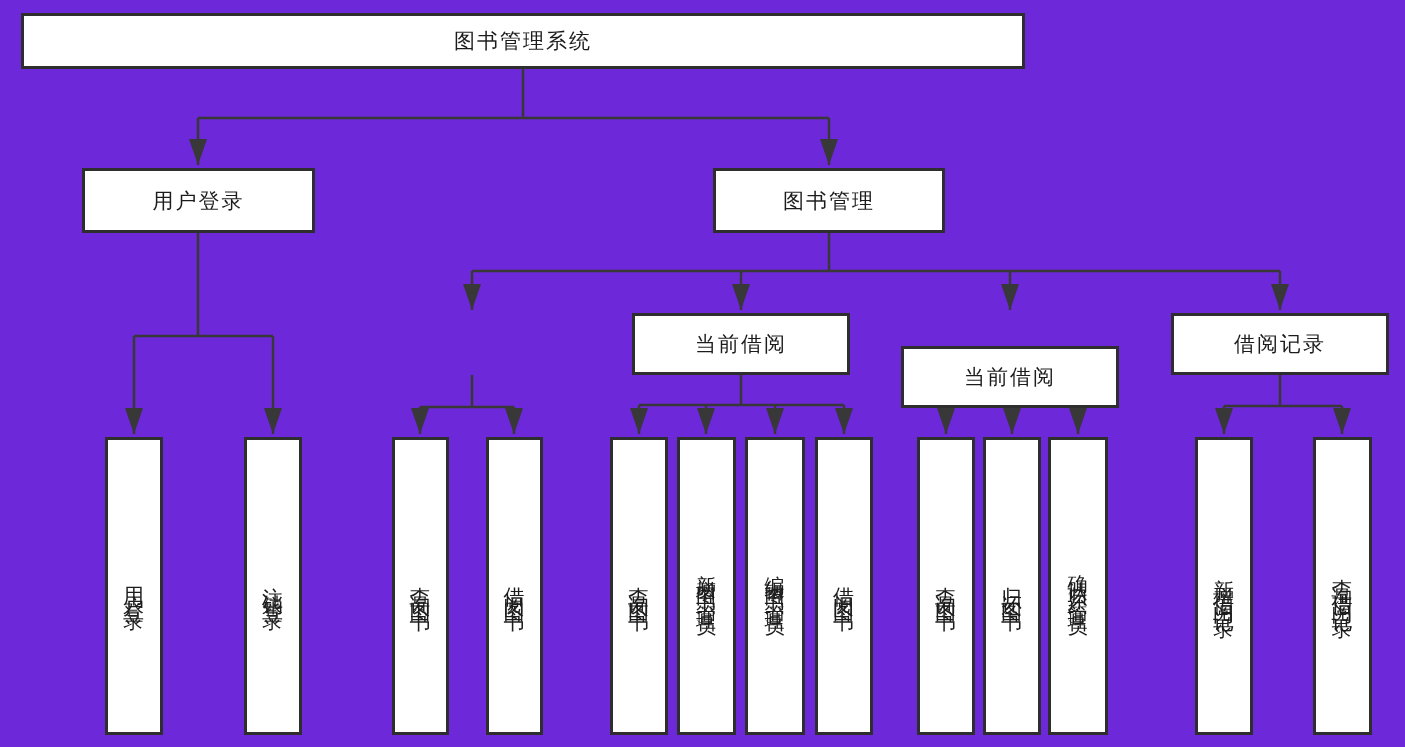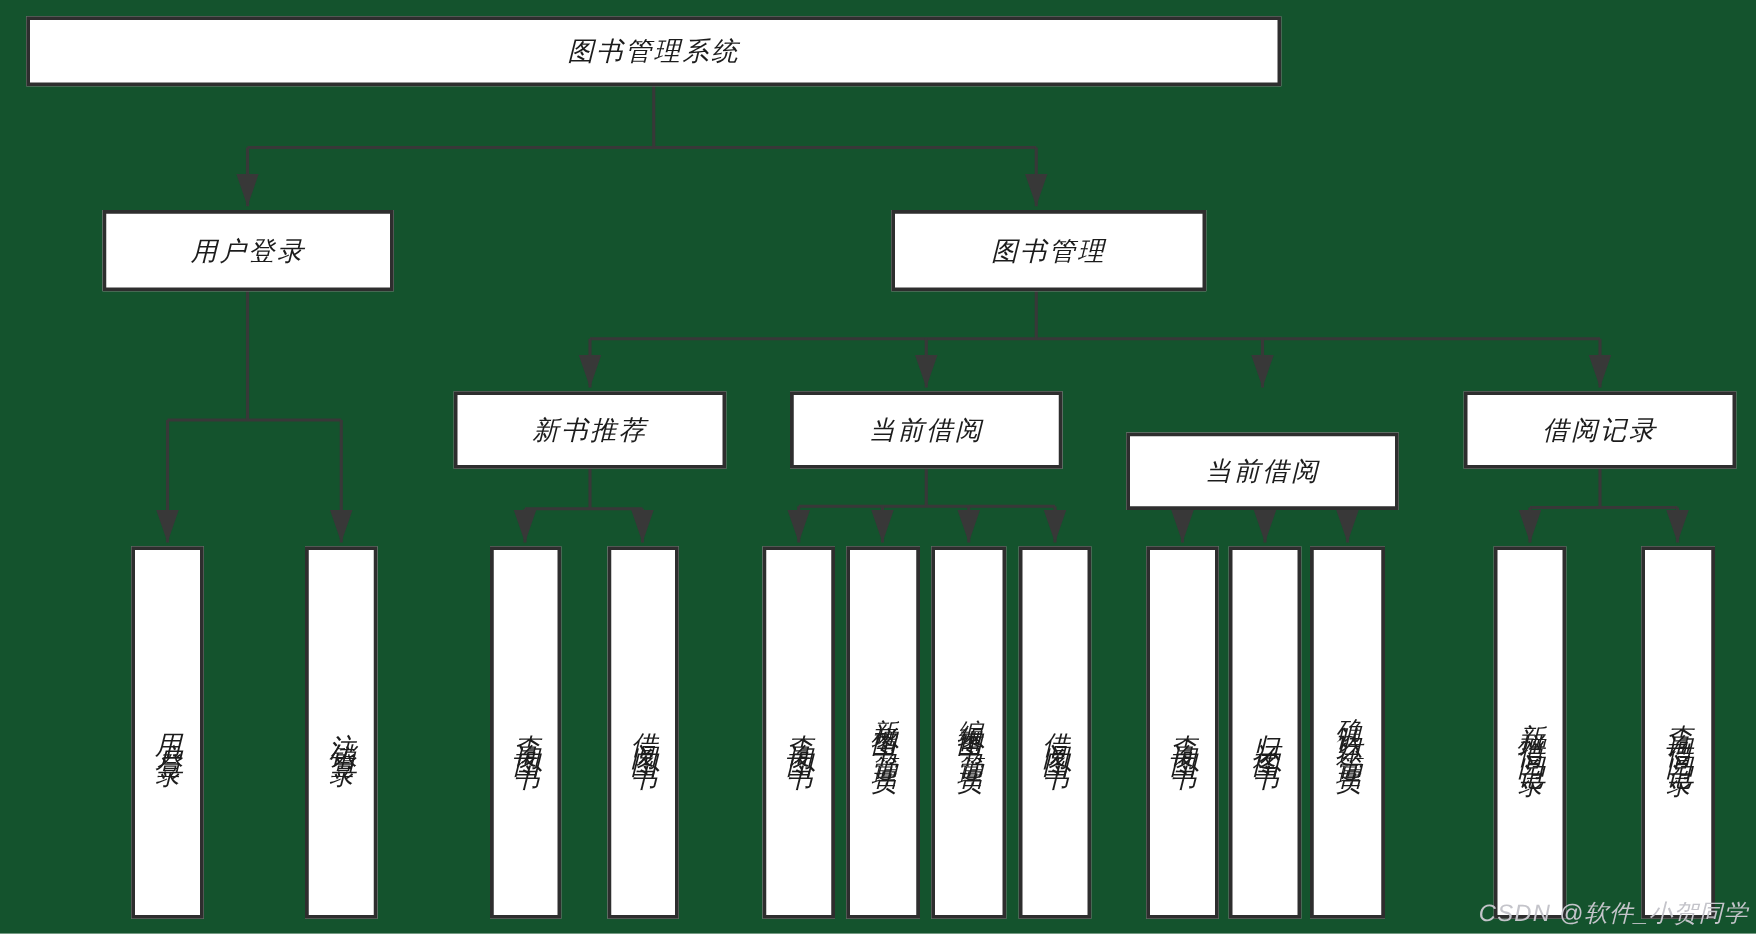--- a/index.html
+++ b/index.html
@@ -1,23 +1,22 @@
 <!DOCTYPE html>
 <html><head>
 <meta charset="utf-8">
 <style>
   html, body { margin: 0; padding: 0; background: #ffffff; }
   .canvas {
     position: relative;
     width: 1405px;
     height: 747px;
-    background: #14532d;
+    background: #6d28d9;
     font-family: "Liberation Sans", sans-serif;
     overflow: hidden;
-    font-style: italic;
   }
   .connectors {
     position: absolute;
     left: 0; top: 0;
     pointer-events: none;
   }
   .node {
     position: absolute;
     box-sizing: border-box;
     border: 3px solid #2e2e2e;
@@ -93,27 +92,24 @@
     <path d="M1342 406 V434" fill="none" stroke="#383838" stroke-width="2.5" marker-end="url(#ah)"></path>
   </svg>
 
   <div class="node node-root hnode">
     <span>图书管理系统</span>
   </div>
 
   <div class="node lvl2 hnode" style="left:82px;width:233px;">
     <span>用户登录</span>
   </div>
-  <div class="node lvl2 hnode" style="left:713px;width:252px;">
+  <div class="node lvl2 hnode" style="left:713px;width:232px;">
     <span>图书管理</span>
   </div>
 
-  <div class="node lvl3 hnode" style="left:363px;width:218px;">
-    <span>新书推荐</span>
-  </div>
   <div class="node lvl3 hnode" style="left:632px;width:218px;">
     <span>当前借阅</span>
   </div>
   <div class="node lvl3 hnode" style="left:901px;width:218px;margin-top:33px;">
     <span>当前借阅</span>
   </div>
   <div class="node lvl3 hnode" style="left:1171px;width:218px;">
     <span>借阅记录</span>
   </div>
 
@@ -154,15 +150,14 @@
     <span class="vtext tight">确认归还（管理员）</span>
   </div>
 
   <div class="node vnode" style="left:1195px;width:58px;">
     <span class="vtext">新增借阅记录</span>
   </div>
   <div class="node vnode" style="left:1313px;width:59px;">
     <span class="vtext">查询借阅记录</span>
   </div>
 
-  <div class="watermark">CSDN @软件_小贺同学</div>
 
 </div>
 
 </body></html>

